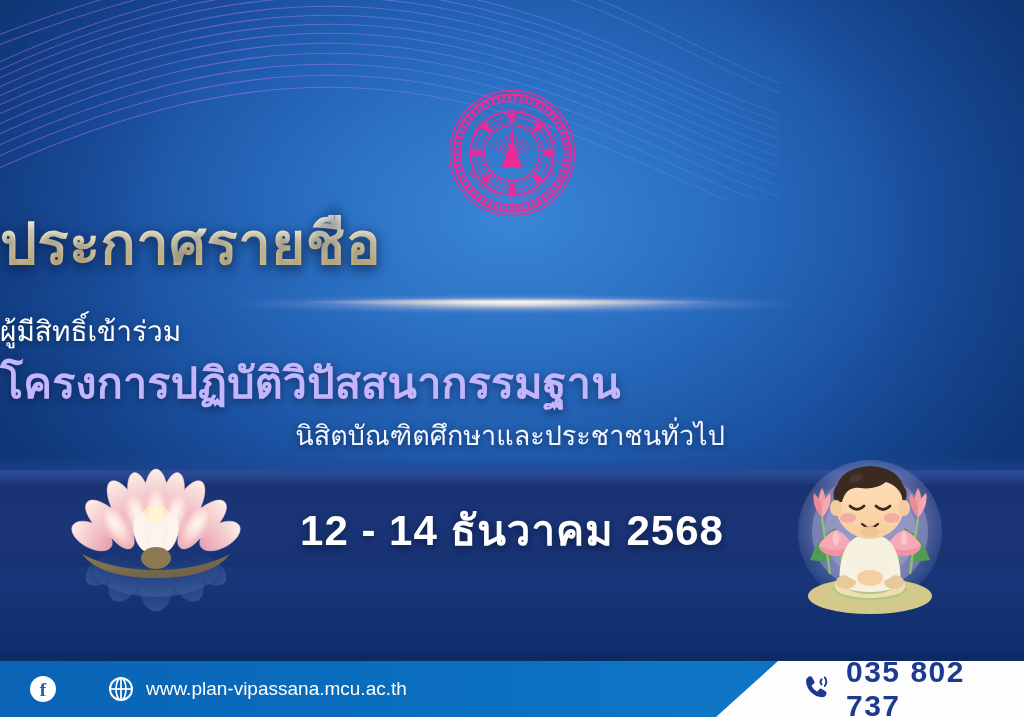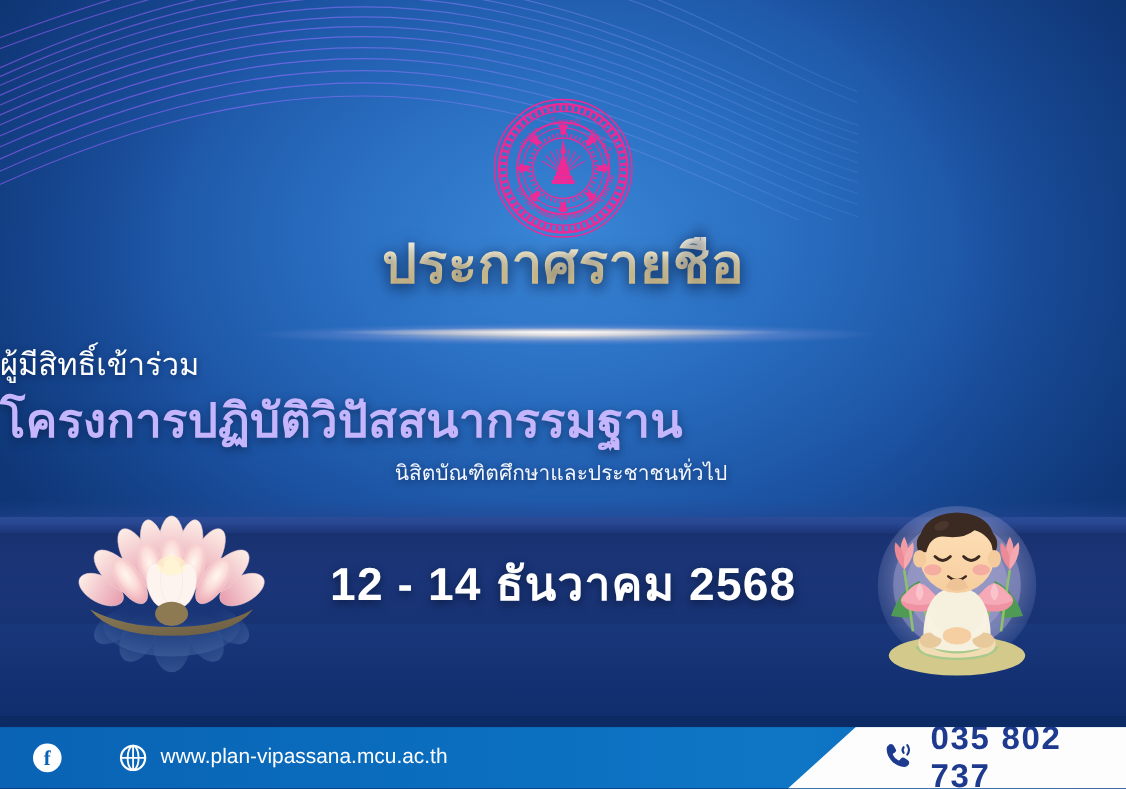--- a/index.html
+++ b/index.html
@@ -32,35 +32,35 @@
       rgba(255,246,235,.92) 0%, rgba(255,228,214,.5) 28%, rgba(190,180,235,.26) 52%, rgba(120,160,220,0) 80%);
     filter:blur(1.2px);pointer-events:none;}
   .glow2{position:absolute;left:230px;top:296px;width:560px;height:12px;
     background:radial-gradient(ellipse 270px 5px at 50% 50%, rgba(255,255,255,.95) 0%, rgba(255,235,220,.45) 40%, rgba(255,255,255,0) 78%);
     filter:blur(.6px);pointer-events:none;}
 
   
   .emblem{position:absolute;left:434px;top:88px;width:156px;height:130px;}
 
   
-  .headline{position:absolute;left:0;right:0;top:215px;text-align:center;
-    font-size:50px;font-weight:700;line-height:1;letter-spacing:.5px;
+  .headline{position:absolute;left:0;right:0;top:215px;text-align:left;
+    font-size:58px;font-weight:700;line-height:1;letter-spacing:.5px;
     color:#f6e2ab;
     background:linear-gradient(180deg,#fffaea 4%,#fdf0c9 34%,#f3dda2 62%,#efd189 100%);
     -webkit-background-clip:text;background-clip:text;-webkit-text-fill-color:transparent;
     text-shadow:0 3px 10px rgba(10,30,70,.45);
     filter:drop-shadow(0 3px 7px rgba(8,26,62,.5));}
   .sub1{position:absolute;left:0;right:0;top:315px;text-align:left;
     font-size:28px;font-weight:400;color:#ffffff;line-height:1.2;
     text-shadow:0 2px 6px rgba(8,26,62,.55);}
   .sub2{position:absolute;left:0;right:0;top:360px;text-align:left;
     font-size:43px;font-weight:700;color:#c4b5fd;line-height:1.1;letter-spacing:.2px;
     text-shadow:0 3px 9px rgba(8,26,62,.6);}
   .sub3{position:absolute;left:0;right:4px;top:420px;text-align:center;
-    font-size:19px;font-weight:400;color:#f2f6ff;line-height:1.2;
+    font-size:27px;font-weight:400;color:#f2f6ff;line-height:1.2;
     text-shadow:0 2px 6px rgba(8,26,62,.55);}
 
   
   .dateband{position:absolute;left:0;right:0;top:485px;height:82px;
     background:linear-gradient(180deg, rgba(24,48,110,.92) 0%, rgba(26,52,118,.88) 45%, rgba(22,46,108,.55) 100%);}
   .dateband:before{content:"";position:absolute;left:0;right:0;top:-10px;height:12px;
     background:linear-gradient(180deg, rgba(24,48,110,0) 0%, rgba(24,48,110,.9) 100%);}
   .date{position:absolute;left:0;right:0;top:497px;text-align:center;
     font-size:42px;font-weight:700;color:#ffffff;letter-spacing:1px;
     text-shadow:0 3px 9px rgba(5,18,48,.7);}

